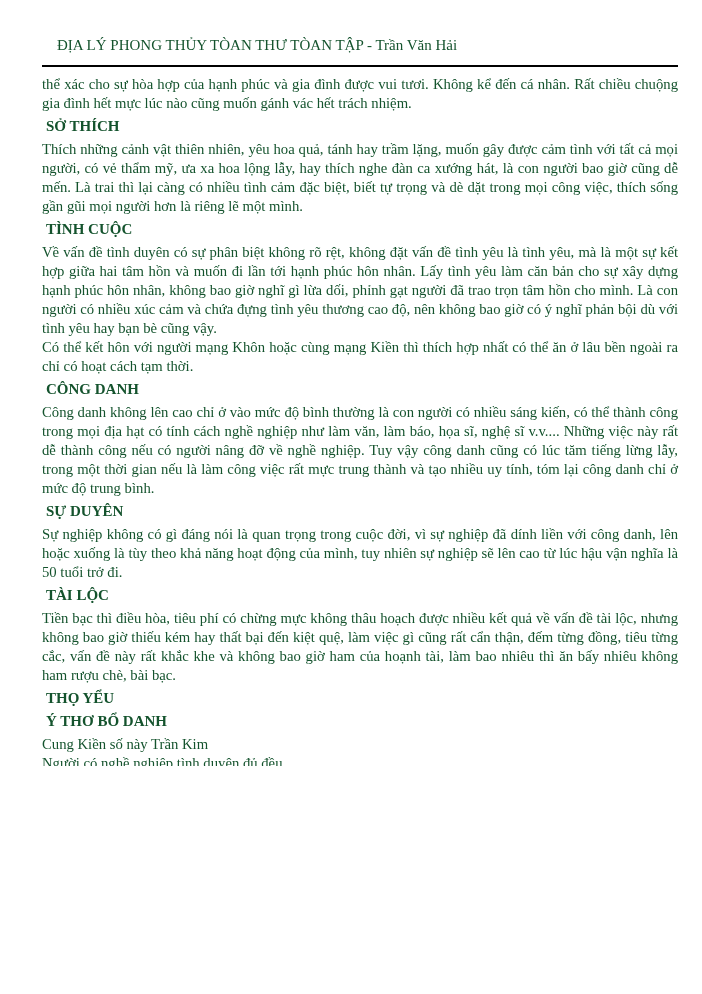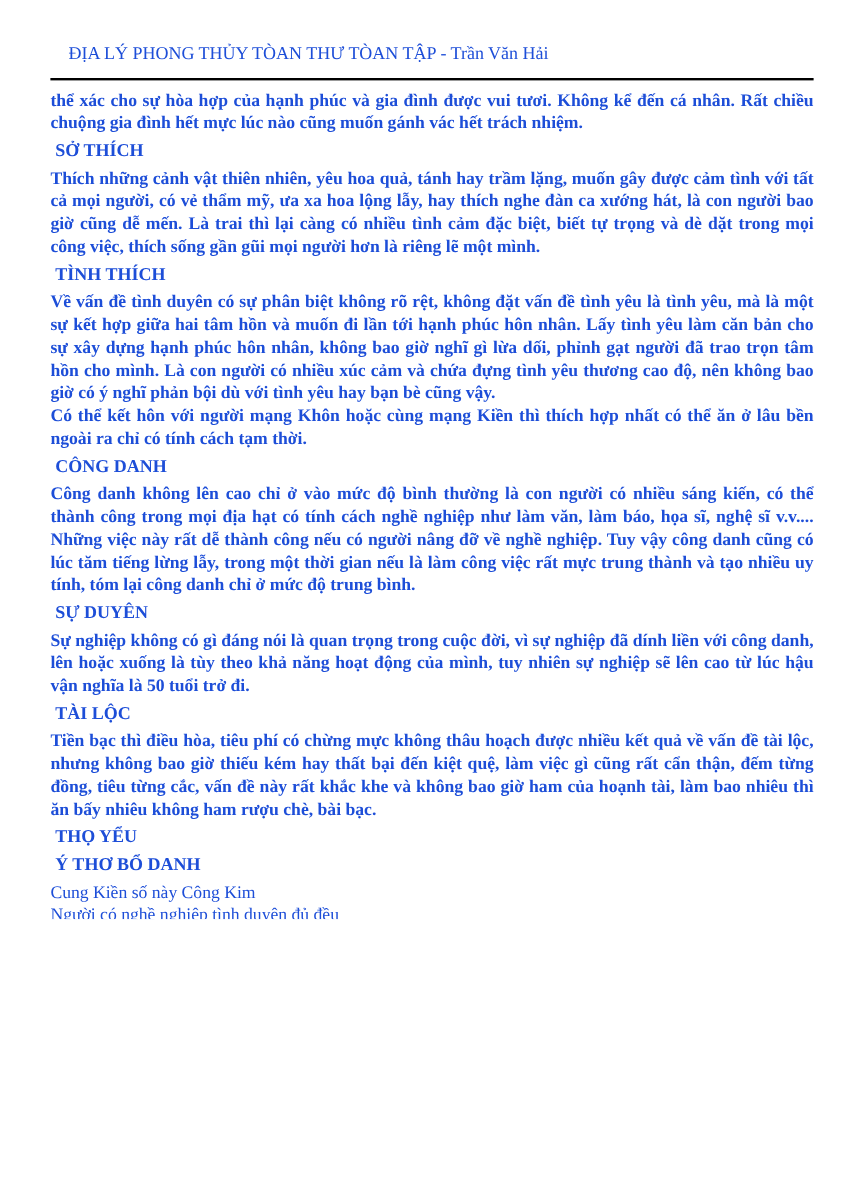--- a/index.html
+++ b/index.html
@@ -8,40 +8,39 @@
     background: #ffffff;
   }
   .page {
     position: relative;
     width: 702px;
     height: 766px;
     background: #ffffff;
     box-sizing: border-box;
     padding: 34px 24px 0 42px;
     font-family: "Liberation Serif", "DejaVu Serif", serif;
-    color: #1d4ed8;
+    color: #14532d;
     overflow: hidden;
   }
   .header {
     font-size: 15px;
     line-height: 22px;
     padding-left: 15px;
     white-space: nowrap;
   }
   .rule {
     border: none;
     border-top: 2px solid #000000;
     margin: 9px 0 8px 0;
   }
   .body-par {
     margin: 0;
     font-size: 14.7px;
     line-height: 19px;
     text-align: justify;
-    font-weight: bold;
   }
   .sec-heading {
     margin: 4px;
     font-size: 15px;
     font-weight: bold;
     line-height: 19px;
   }
   .verse-line {
     font-size: 14.7px;
     line-height: 19px;
@@ -68,32 +67,32 @@
     <span>ĐỊA LÝ PHONG THỦY TÒAN THƯ  TÒAN TẬP -  Trần Văn Hải</span>
   </div>
 
   <hr class="rule">
 
   <p class="body-par">thể xác cho sự hòa hợp của hạnh phúc và gia đình được vui tươi. Không kể đến cá nhân. Rất chiều chuộng gia đình hết mực lúc nào cũng muốn gánh vác hết trách nhiệm.</p>
 
   <div id="sections">
       <h2 class="sec-heading">SỞ THÍCH</h2>
       <p class="body-par">Thích những cảnh vật thiên nhiên, yêu hoa quả, tánh hay trầm lặng, muốn gây được cảm tình với tất cả mọi người, có vẻ thẩm mỹ, ưa xa hoa lộng lẫy, hay thích nghe đàn ca xướng hát, là con người bao giờ cũng dễ mến. Là trai thì lại càng có nhiều tình cảm đặc biệt, biết tự trọng và dè dặt trong mọi công việc, thích sống gần gũi mọi người hơn là riêng lẽ một mình.</p>
-      <h2 class="sec-heading">TÌNH THÍCH</h2>
+      <h2 class="sec-heading">TÌNH CUỘC</h2>
       <p class="body-par">Về vấn đề tình duyên có sự phân biệt không rõ rệt, không đặt vấn đề tình yêu là tình yêu, mà là một sự kết hợp giữa hai tâm hồn và muốn đi lần tới hạnh phúc hôn nhân. Lấy tình yêu làm căn bản cho sự xây dựng hạnh phúc hôn nhân, không bao giờ nghĩ gì lừa dối, phỉnh gạt người đã trao trọn tâm hồn cho mình. Là con người có nhiều xúc cảm và chứa đựng tình yêu thương cao độ, nên không bao giờ có ý nghĩ phản bội dù với tình yêu hay bạn bè cũng vậy.</p>
-      <p class="body-par">Có thể kết hôn với người mạng Khôn hoặc cùng mạng Kiền thì thích hợp nhất có thể ăn ở lâu bền ngoài ra chỉ có tính cách tạm thời.</p>
+      <p class="body-par">Có thể kết hôn với người mạng Khôn hoặc cùng mạng Kiền thì thích hợp nhất có thể ăn ở lâu bền ngoài ra chỉ có hoạt cách tạm thời.</p>
       <h2 class="sec-heading">CÔNG DANH</h2>
       <p class="body-par">Công danh không lên cao chỉ ở vào mức độ bình thường là con người có nhiều sáng kiến, có thể thành công trong mọi địa hạt có tính cách nghề nghiệp như làm văn, làm báo, họa sĩ, nghệ sĩ v.v.... Những việc này rất dễ thành công nếu có người nâng đỡ về nghề nghiệp. Tuy vậy công danh cũng có lúc tăm tiếng lừng lẫy, trong một thời gian nếu là làm công việc rất mực trung thành và tạo nhiều uy tính, tóm lại công danh chỉ ở mức độ trung bình.</p>
       <h2 class="sec-heading">SỰ DUYÊN</h2>
       <p class="body-par">Sự nghiệp không có gì đáng nói là quan trọng trong cuộc đời, vì sự nghiệp đã dính liền với công danh, lên hoặc xuống là tùy theo khả năng hoạt động của mình, tuy nhiên sự nghiệp sẽ lên cao từ lúc hậu vận nghĩa là 50 tuổi trở đi.</p>
       <h2 class="sec-heading">TÀI LỘC</h2>
       <p class="body-par">Tiền bạc thì điều hòa, tiêu phí có chừng mực không thâu hoạch được nhiều kết quả về vấn đề tài lộc, nhưng không bao giờ thiếu kém hay thất bại đến kiệt quệ, làm việc gì cũng rất cẩn thận, đếm từng đồng, tiêu từng cắc, vấn đề này rất khắc khe và không bao giờ ham của hoạnh tài, làm bao nhiêu thì ăn bấy nhiêu không ham rượu chè, bài bạc.</p>
       <h2 class="sec-heading">THỌ YỂU</h2>
       <h2 class="sec-heading">Ý THƠ BỔ DANH</h2>
-      <div class="verse-line">Cung Kiền số này Công Kim</div>
+      <div class="verse-line">Cung Kiền số này Trần Kim</div>
       <div class="verse-line">Người có nghề nghiệp tình duyên đủ đều</div>
       <div class="verse-line">Cửa cái Tây Bắc ngó ra</div>
       <div class="verse-line">Thiên thời , địa lợi, nhân hòa làm nên</div>
       <div class="verse-line">Bốn chiều thuận tiện làm ăn vững bền</div>
     </div>
 
   <div class="footer">
     <span>117</span>
   </div>
 

